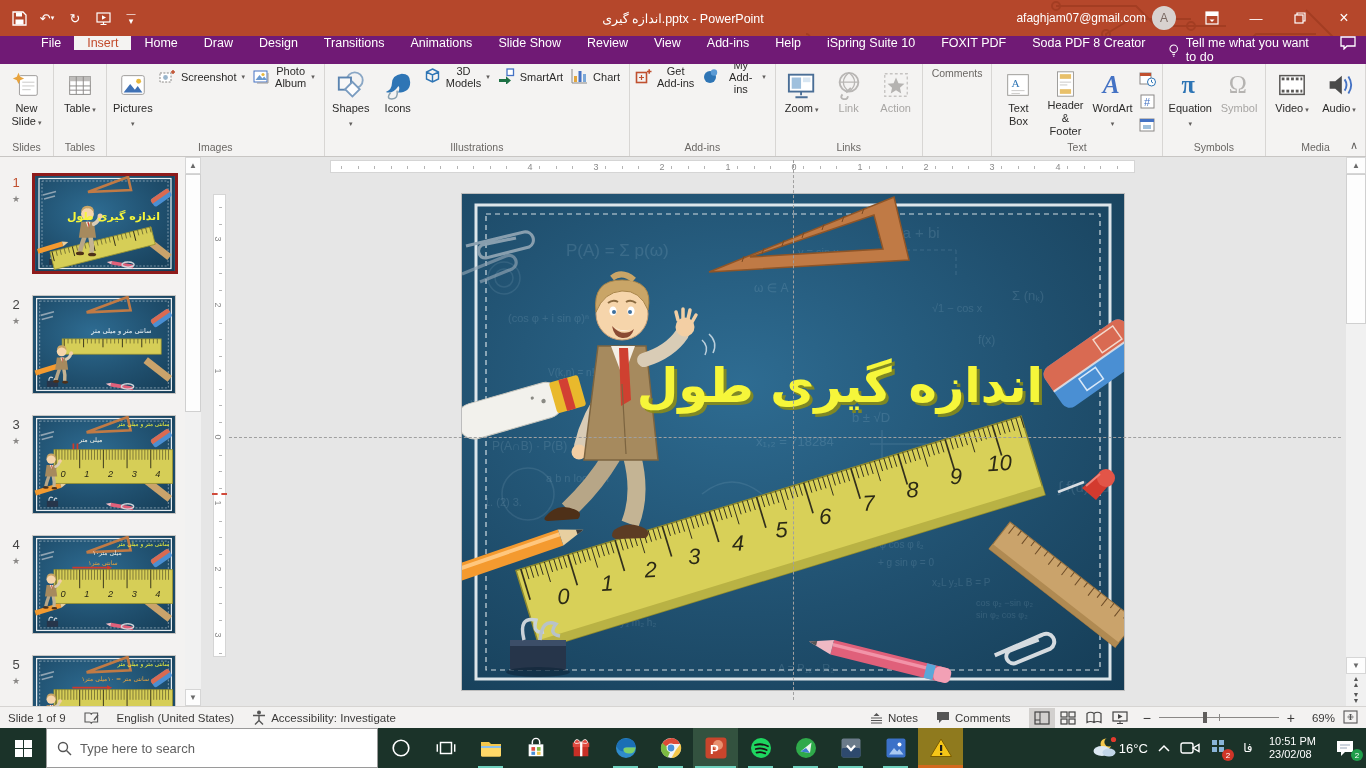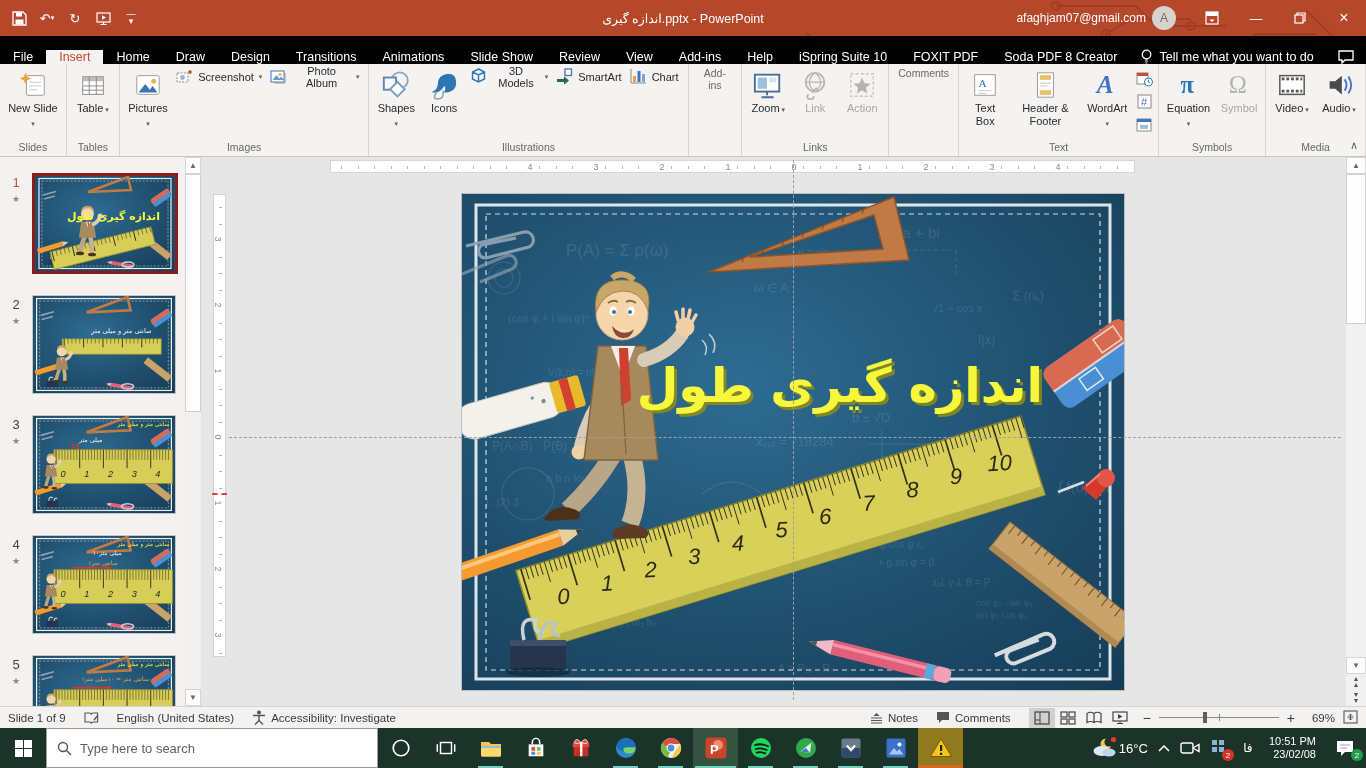--- a/index.html
+++ b/index.html
@@ -11,21 +11,21 @@
   .qat { display:flex; align-items:center; gap:10px; padding-left:10px; z-index:2; }
   .qat .qbtn { width:18px; height:18px; display:flex; align-items:center; justify-content:center; font-size:13px; color:#fff; }
   .tb-title { position:absolute; left:0; right:0; text-align:center; font-size:12.5px; color:#fff; z-index:1; }
   .tb-right { margin-left:auto; display:flex; align-items:center; z-index:2; }
   .tb-email { font-size:12px; margin-right:6px; }
   .tb-avatar { width:24px; height:24px; border-radius:50%; background:#d8d2cf; color:#7a6a63; font-size:12px; display:flex; align-items:center; justify-content:center; margin-right:14px; }
   .winbtn { width:44px; height:36px; display:flex; align-items:center; justify-content:center; color:#fff; font-size:13px; }
   .circuit { position:absolute; right:0; top:0; height:64px; width:560px; z-index:0; opacity:.45; pointer-events:none; }
 
   
-  .tabsrow { height:28px; background:#000000; display:flex; align-items:flex-end; color:#fff; flex:0 0 28px; position:relative; z-index:1; }
+  .tabsrow { height:28px; background:#701a75; display:flex; align-items:flex-start; color:#fff; flex:0 0 28px; position:relative; z-index:1;padding-left:28px; }
   .tab { padding:0 13px; display:flex; align-items:center; font-size:12.5px; cursor:default; white-space:nowrap; }
   .tab.active { background:#f4f3f2; color:#c24a2b; }
   .tellme { display:flex; align-items:center; gap:6px; font-size:12.5px; padding:0 10px; }
   .tabs-spacer { flex:1; }
   .tab-comment-ic { width:40px; display:flex; align-items:center; justify-content:center; }
 
   
   .ribbon { height:93px; background:#f4f3f2; border-bottom:1px solid #c8c6c4; display:flex; flex:0 0 93px; position:relative; }
   .rgroup { display:flex; flex-direction:column; border-right:1px solid #d8d6d4; padding:2px 3px 0 3px; }
   .rgc { flex:1; display:flex; align-items:flex-start; gap:1px; }
@@ -91,21 +91,21 @@
   .tsearch { width:332px; background:#fff; display:flex; align-items:center; gap:8px; padding:0 10px; border:1px solid #9a9a9a; }
   .tsearch span { color:#5f5f5f; font-size:13px; }
   .tapp { width:45px; display:flex; align-items:center; justify-content:center; position:relative; }
   .tapp .uline { position:absolute; bottom:0; left:10px; right:10px; height:2px; background:#6fd1bd; }
   .tapp.active { background:#33523f; } .tapp.active .uline { left:2px; right:2px; }
   .tapp.hl { background:#8f7a1e; } .tapp.hl .uline { background:#d2691e; left:0; right:0; height:3px; }
   .tray { margin-left:auto; display:flex; align-items:center; }
   .tray-item { display:flex; align-items:center; justify-content:center; padding:0 5px; height:40px; position:relative; }
   .tray-temp { font-size:13px; margin-left:2px; }
   .tray-lang { font-size:12px; width:26px; text-align:center; font-family:"DejaVu Sans", sans-serif; }
-  .tray-clock { font-size:11px; line-height:13px; text-align:right; padding:8px 8px; }
+  .tray-clock { font-size:11px; line-height:13px; text-align:left; padding:8px 8px; }
   .badge { position:absolute; background:#d03528; color:#fff; border-radius:50%; width:12px; height:12px; font-size:8px; display:flex; align-items:center; justify-content:center; right:1px; bottom:7px; }
   .badge.green { background:#1e9e4a; }
 </style>
 </head>
 <body>
 
 <svg width="0" height="0" style="position:absolute">
   <defs>
     <radialGradient id="chalk" cx="42%" cy="38%" r="85%">
       <stop offset="0" stop-color="#2e6c92"></stop>
@@ -322,20 +322,40 @@
                     <rect x="7.5" y="3" width="3" height="11" fill="#4472c4"></rect>
                     <rect x="12" y="6" width="3" height="8" fill="#7aa7d8"></rect>
                   </svg></span>
                 <span>Chart</span>
               </button>
             </div>
           </div>
           <div class="rglabel">Illustrations</div>
         </div>
         <div class="rgroup">
+          <div class="rgc">
+            <div class="rcol">
+              <button class="rrow">
+                <span><svg width="17" height="16" viewBox="0 0 17 16">
+                    <rect x="1.5" y="4.5" width="10" height="10" fill="none" stroke="#c0502f" stroke-width="1.6"></rect>
+                    <path d="M6.5,7 v5 M4,9.5 h5" stroke="#c0502f" stroke-width="1.2"></path>
+                    <path d="M12,3.5 h4.5 M14.2,1.2 v4.6" stroke="#c0502f" stroke-width="1.6"></path>
+                  </svg></span>
+                <span>Get Add-ins</span>
+              </button>
+              <button class="rrow">
+                <span><svg width="17" height="16" viewBox="0 0 17 16">
+                    <circle cx="8" cy="9" r="6" fill="#2e75b5"></circle>
+                    <circle cx="12" cy="4.5" r="3.2" fill="#5b9bd5"></circle>
+                  </svg></span>
+                <span>My Add-ins</span>
+                <span class="chev">▾</span>
+              </button>
+            </div>
+          </div>
           <div class="rglabel">Add-ins</div>
         </div>
         <div class="rgroup">
           <div class="rgc">
             <button class="rg-large">
               <span class="ic">
                 <svg width="32" height="30" viewBox="0 0 34 32">
                   <rect x="3" y="5" width="26" height="18" fill="#fff" stroke="#4a6e96" stroke-width="2"></rect>
                   <rect x="6" y="8" width="10" height="12" fill="#9fc0dd"></rect>
                   <rect x="18" y="8" width="8" height="5" fill="#d8e6f2"></rect>

